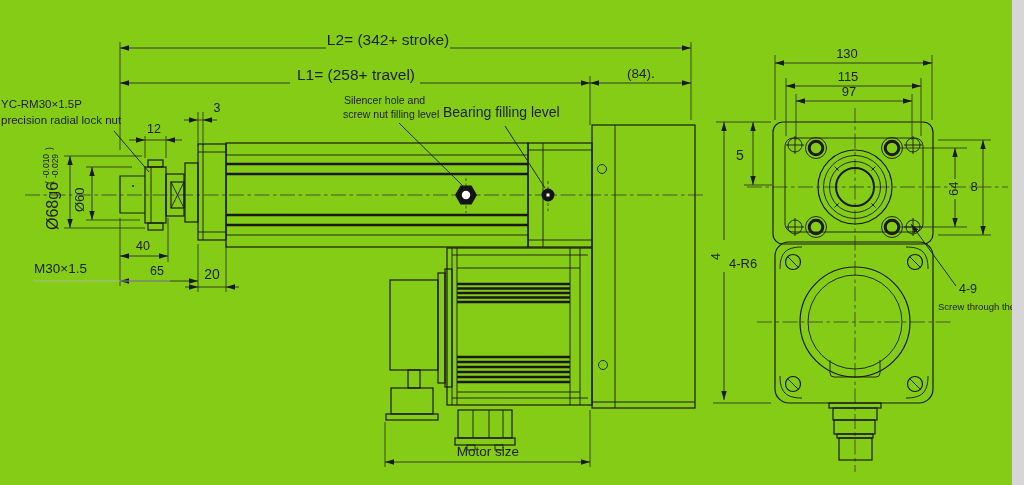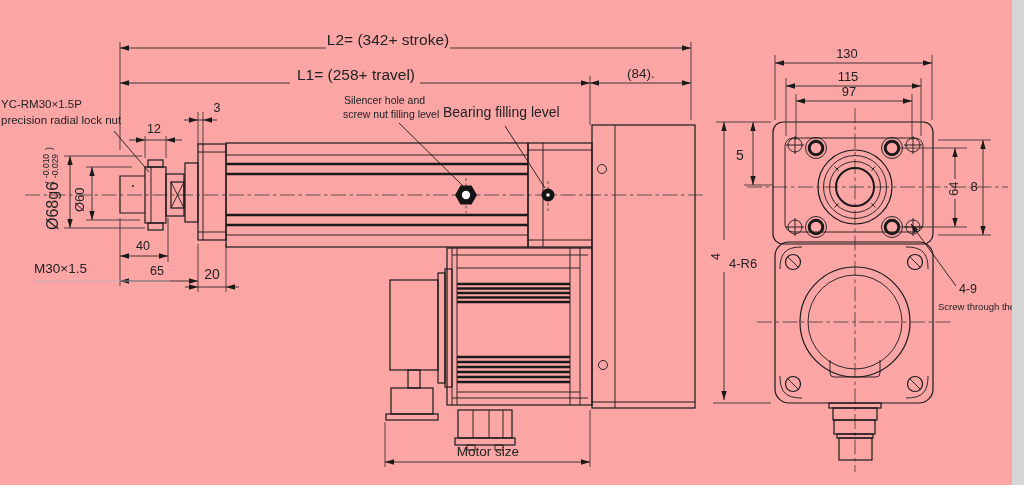--- a/index.html
+++ b/index.html
@@ -1,16 +1,16 @@
 <!DOCTYPE html>
 <html><head>
 <meta charset="utf-8">
 <style>
   html,body{margin:0;padding:0;background:#fff;}
-  #stage{position:relative;width:1024px;height:485px;background:#fca5a5;overflow:hidden;}
+  #stage{position:relative;width:1024px;height:485px;background:#84cc16;overflow:hidden;}
   svg{position:absolute;left:0;top:0;}
   text{font-family:"Liberation Sans","DejaVu Sans",sans-serif;fill:#222;}
   .ln{stroke:#1a1a1a;stroke-width:1.2;fill:none;}
   .thin{stroke:#1a1a1a;stroke-width:0.9;fill:none;}
   .thk{stroke:#1a1a1a;stroke-width:2.4;fill:none;}
   .dim{stroke:#2a2a2a;stroke-width:0.9;fill:none;}
   .ext{stroke:#2a2a2a;stroke-width:0.8;fill:none;}
   .cl{stroke:#3a3a3a;stroke-width:0.8;fill:none;stroke-dasharray:15,3.5,3.5,3.5;}
   .cds{stroke:#3a3a3a;stroke-width:0.8;fill:none;stroke-dasharray:3,2.5;}
   .t12{font-size:12.5px;} .t13{font-size:13px;} .t14{font-size:14px;}

